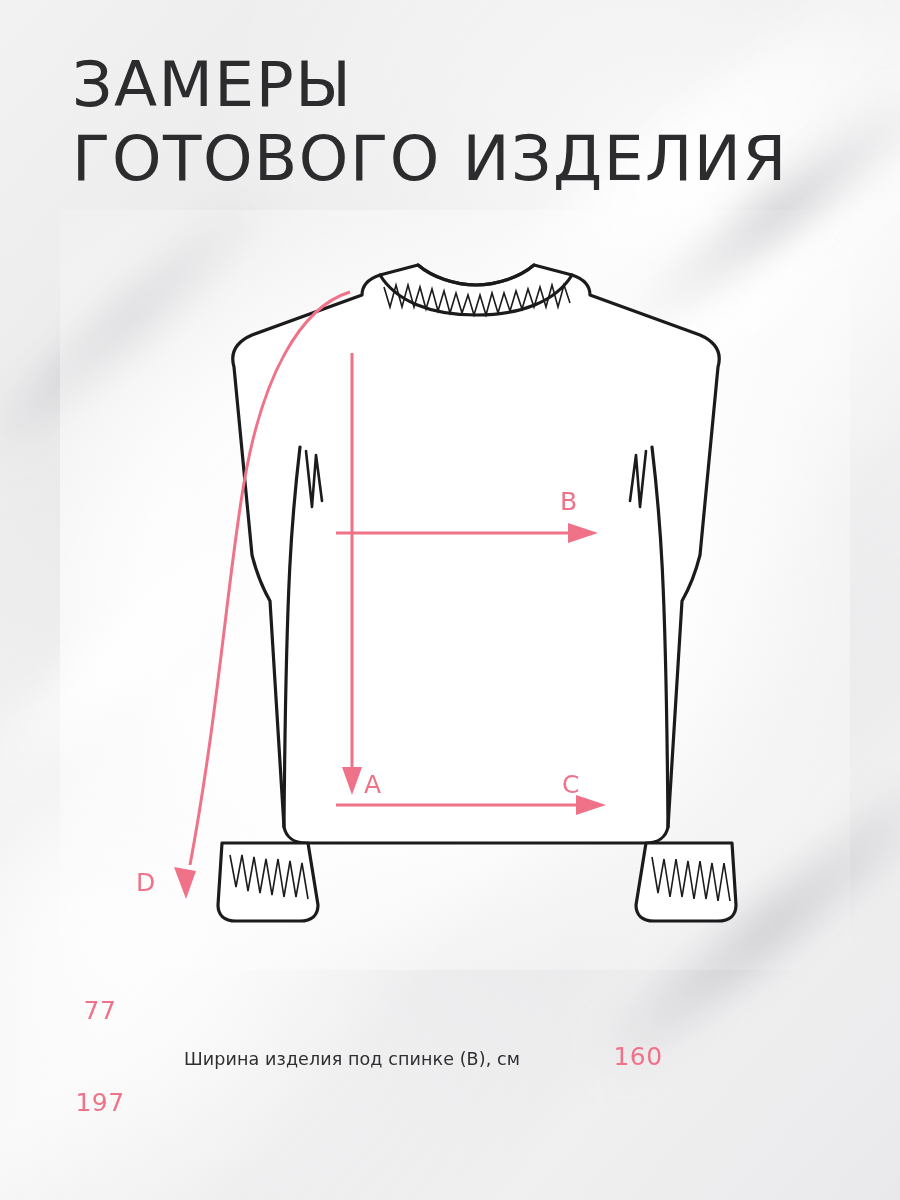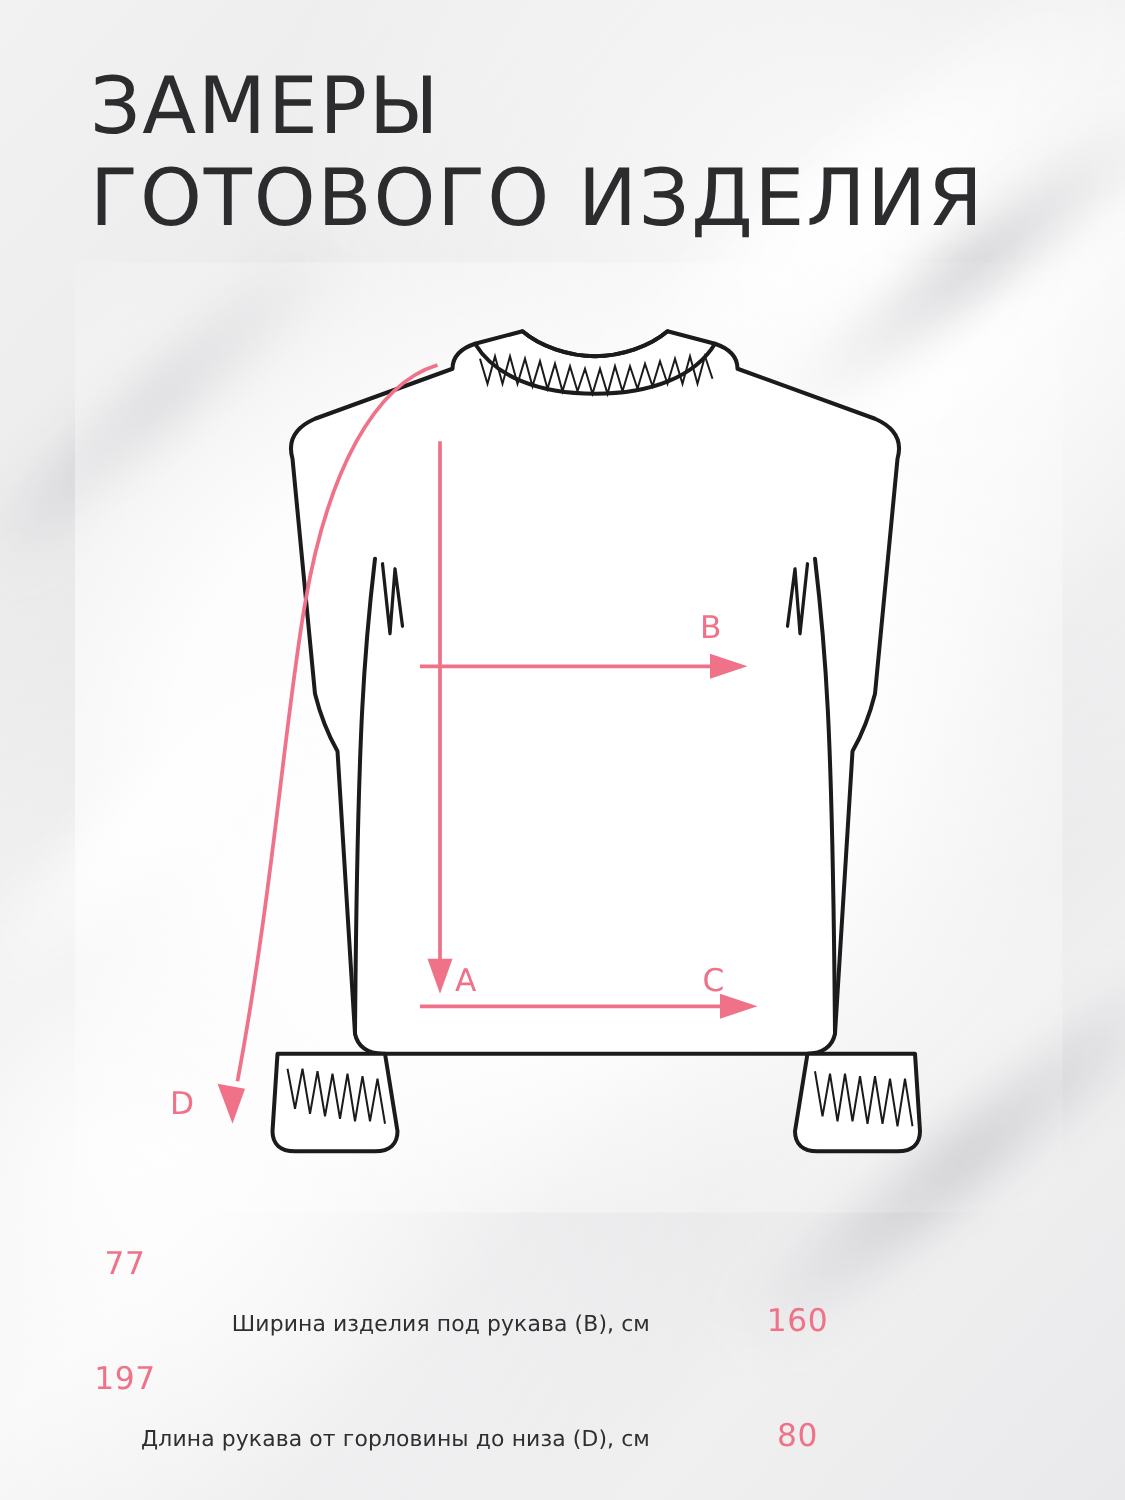--- a/index.html
+++ b/index.html
@@ -189,25 +189,21 @@
         <text x="136" y="676">D</text>
       </g>
     </svg>
   </div>
 
   <div class="specs">
     <div class="spec-row">
       <div class="spec-value">77</div>
     </div>
     <div class="spec-row">
-      <div class="spec-label">Ширина изделия под рукава (B), см</div>
+      <div class="spec-label">Ширина изделия под спинке (B), см</div>
       <div class="spec-value">160</div>
     </div>
     <div class="spec-row">
       <div class="spec-value">197</div>
     </div>
-    <div class="spec-row">
-      <div class="spec-label">Длина рукава от горловины до низа (D), см</div>
-      <div class="spec-value">80</div>
-    </div>
   </div>
 
 </div>
 
 </body></html>

